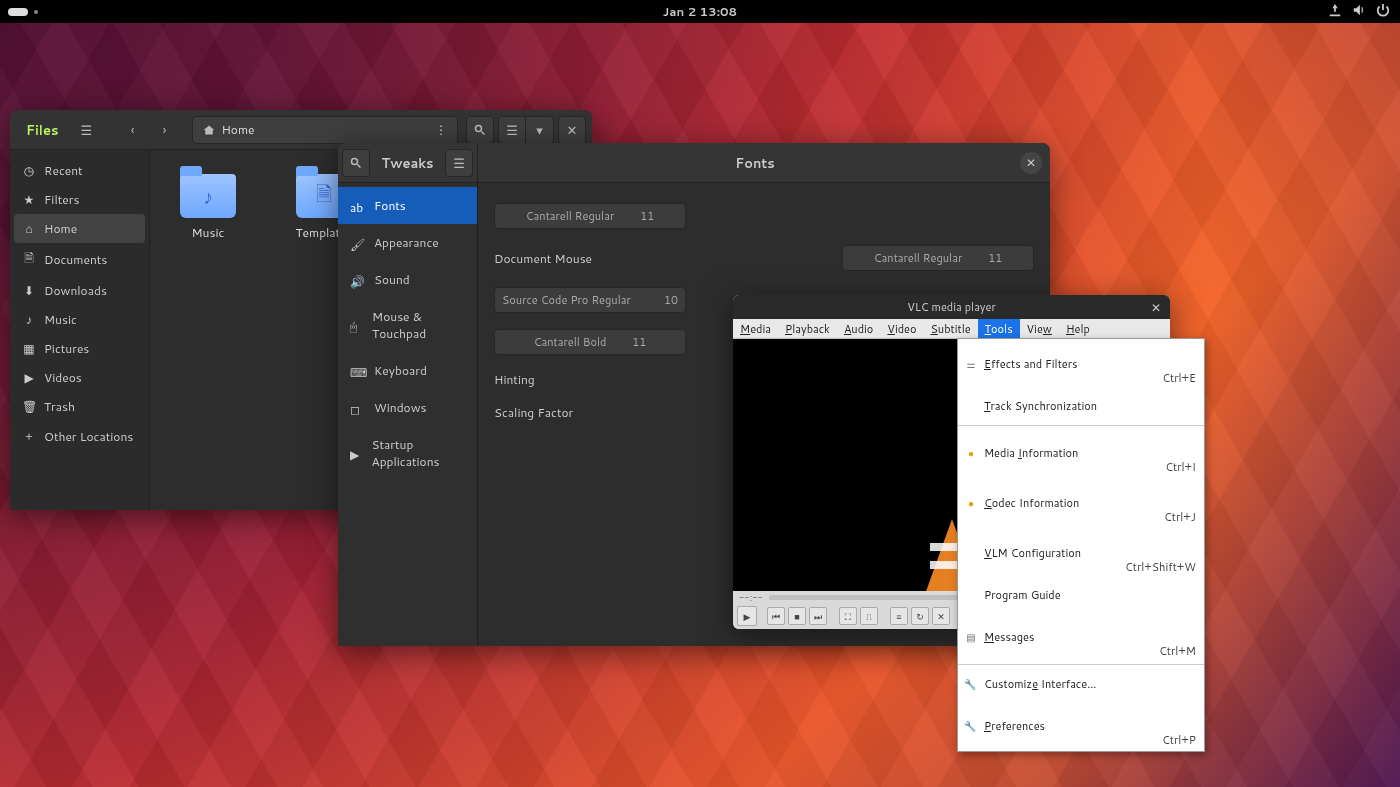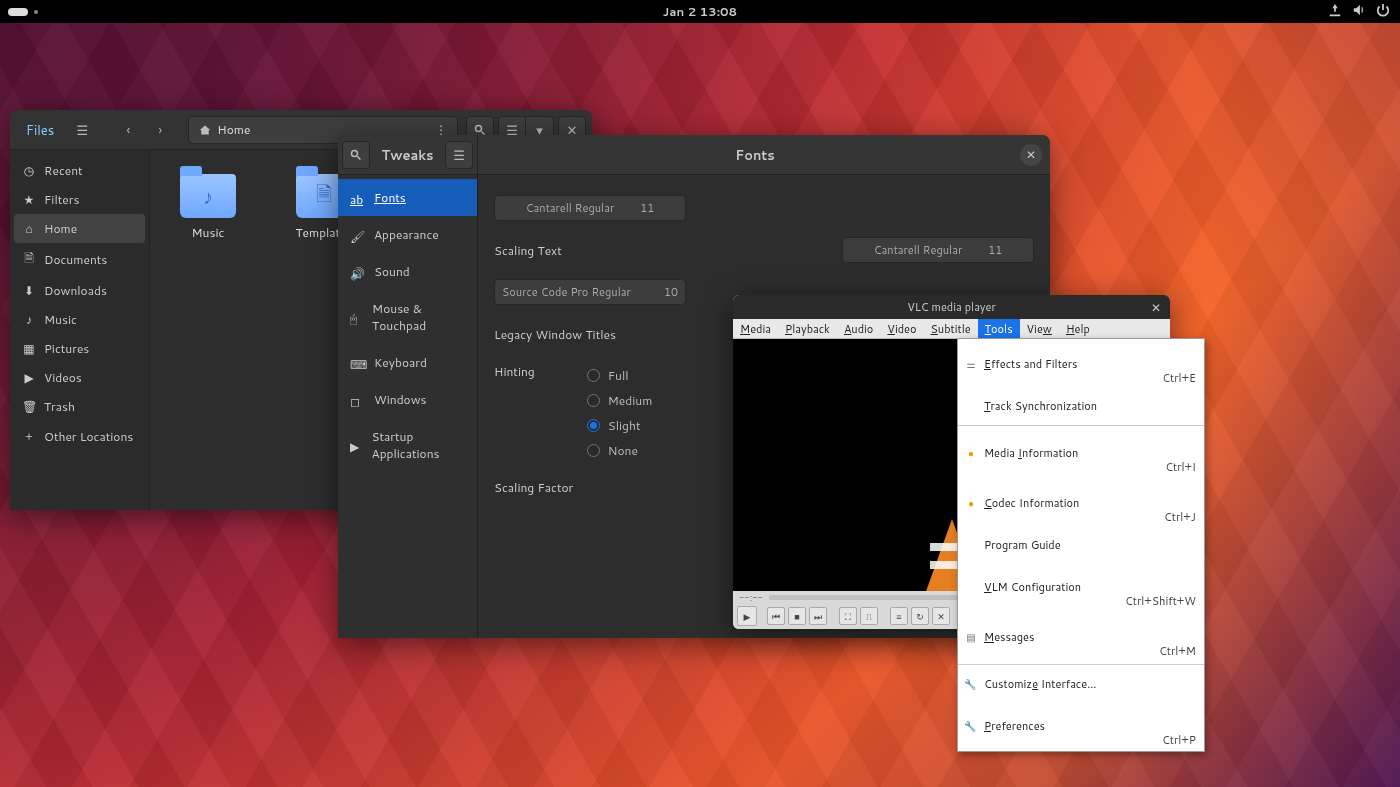--- a/index.html
+++ b/index.html
@@ -29,48 +29,48 @@
 .dark-window { background:#2d2d2d; color:#ddd; }
 .titlebar { height:40px; display:flex; align-items:center; background:#353535; border-bottom:1px solid #222; border-radius:8px 8px 0 0; padding:0 6px; gap:4px; }
 .titlebar .btn { width:28px; height:28px; border-radius:4px; display:flex; align-items:center; justify-content:center; background:#3e3e3e; border:1px solid #262626; color:#bbb; font-size:13px; }
 .titlebar .btn.flat { background:transparent; border:none; }
 .titlebar .title { flex:1; text-align:center; font-size:13px; color:#ccc; font-weight:600; }
 .titlebar .close { width:22px; height:22px; border-radius:50%; background:#444; display:flex; align-items:center; justify-content:center; font-size:12px; color:#ccc; }
 
 
 #files { top:110px; left:10px; width:582px; height:400px; }
 #files .titlebar { background:#333; }
-#files .files-label { font-size:13px; color:#7dd3fc; padding:0 10px; font-weight:400; }
+#files .files-label { font-size:13px; color:#bef264; padding:0 10px; font-weight:700; }
 #files .path { display:flex; align-items:center; background:#3e3e3e; border:1px solid #262626; border-radius:4px; height:28px; padding:0 10px; gap:6px; font-size:12px; flex:1; margin:0 4px 0 10px; }
 #files .body { display:flex; height:calc(100% - 40px); }
 #files .sidebar { width:140px; background:#2b2b2b; padding:6px 4px; display:flex; flex-direction:column; gap:0; overflow:auto; border-right:1px solid #222; }
 #files .side-item { display:flex; align-items:center; gap:8px; padding:6px 8px; border-radius:4px; font-size:12px; color:#ccc; }
 #files .side-item.active { background:#424242; }
 #files .content { flex:1; padding:16px 12px; display:flex; flex-wrap:wrap; align-content:flex-start; gap:24px 24px; }
 #files .folder { width:92px; display:flex; flex-direction:column; align-items:center; gap:6px; padding:8px; border-radius:6px; font-size:12px; }
 #files .folder.sel { background:#3a4d78; }
 #files .folder .folder-icon { width:56px; height:44px; background:linear-gradient(#9cc4ff,#6fa8ff); border-radius:4px 4px 6px 6px; position:relative; }
 #files .folder .folder-icon::before { content:""; position:absolute; top:-8px; left:0; width:22px; height:10px; background:#6fa8ff; border-radius:3px 3px 0 0; }
 #files .folder .glyph { position:absolute; inset:0; display:flex; align-items:center; justify-content:center; color:#3a6ad4; font-size:20px; }
 .icon-btn-group { display:flex; }
 .icon-btn-group .btn { border-radius:0; }
 .icon-btn-group .btn:first-child { border-radius:4px 0 0 4px; }
 .icon-btn-group .btn:last-child { border-radius:0 4px 4px 0; border-left:none; }
 
 
-#tweaks { top:135px; left:338px; width:712px; height:503px; }
+#tweaks { top:143px; left:338px; width:712px; height:503px; }
 #tweaks .titlebar { padding:0; }
 #tweaks .titlebar .left-sec { width:140px; height:100%; display:flex; align-items:center; border-right:1px solid #222; }
 #tweaks .titlebar .left-sec .btn { margin:0 4px; }
 #tweaks .titlebar .left-sec .t-label { flex:1; text-align:center; font-size:13px; font-weight:600; color:#ccc; }
 #tweaks .titlebar .right-sec { flex:1; display:flex; align-items:center; padding:0 8px; }
 #tweaks .body { display:flex; height:calc(100% - 40px); }
 #tweaks .cats { width:140px; background:#2f2f2f; border-right:1px solid #1e1e1e; padding:4px 0; }
 #tweaks .cat { display:flex; align-items:center; gap:10px; padding:10px 12px; font-size:12px; color:#ccc; }
-#tweaks .cat.active { background:#155db8; color:#fff;text-decoration:underline; }
+#tweaks .cat.active { background:#155db8; color:#fff; }
 #tweaks .cat svg, #tweaks .cat .g { width:14px; height:14px; fill:#bbb; font-size:12px; }
 #tweaks .main { flex:1; padding:12px 16px; font-size:12px; color:#bbb; }
 #tweaks .row { display:flex; align-items:center; padding:8px 0; gap:8px; }
 #tweaks .row .label { flex:1; color:#ccc; }
 #tweaks .row .value-btn { width:192px; height:26px; background:#3c3c3c; border:1px solid #262626; border-radius:4px; display:flex; align-items:center; justify-content:center; gap:10px; font-size:11px; color:#aaa; }
 #tweaks .radio-group { margin-left:44px; }
 #tweaks .radio-row { display:flex; align-items:center; gap:8px; padding:4px 0; font-size:12px; }
 #tweaks .radio { width:13px; height:13px; border-radius:50%; border:1px solid #777; background:#2a2a2a; position:relative; }
 #tweaks .radio.checked { border-color:#1a73e8; }
 #tweaks .radio.checked::after { content:""; position:absolute; inset:2px; background:#1a73e8; border-radius:50%; }
@@ -261,50 +261,31 @@
         <div class="cat">
           <span class="g">▶</span>
           <span>Startup Applications</span>
         </div>
       </div>
     <div class="main" id="tweaks-main">
         <div class="row">
           <div class="value-btn" style=""><span>Cantarell Regular</span>&nbsp;&nbsp;<span>11</span></div>
         </div>
         <div class="row">
-          <div class="label">Scaling Text</div>
+          <div class="label">Document Mouse</div>
           <div class="value-btn" style=""><span>Cantarell Regular</span>&nbsp;&nbsp;<span>11</span></div>
         </div>
         <div class="row">
           <div class="value-btn" style="font-family:monospace"><span>Source Code Pro Regular</span>&nbsp;&nbsp;<span>10</span></div>
         </div>
         <div class="row">
-          <div class="label">Legacy Window Titles</div>
           <div class="value-btn" style=""><span>Cantarell Bold</span>&nbsp;&nbsp;<span>11</span></div>
         </div>
         <div class="row" style="align-items: flex-start;">
           <div class="label" style="flex:0 0 40px">Hinting</div>
-          <div class="radio-group">
-            <div class="radio-row">
-              <div class="radio "></div>
-              <span>Full</span>
-            </div>
-            <div class="radio-row">
-              <div class="radio "></div>
-              <span>Medium</span>
-            </div>
-            <div class="radio-row">
-              <div class="radio checked"></div>
-              <span>Slight</span>
-            </div>
-            <div class="radio-row">
-              <div class="radio "></div>
-              <span>None</span>
-            </div>
-          </div>
         </div>
         <div class="row">
           <div class="label">Scaling Factor</div>
         </div>
       </div>
   </div>
 </div>
 
 <div id="vlc" class="window">
   <div class="vlc-title">
@@ -367,27 +348,27 @@
       <span class="lab">Media <span class="u">I</span>nformation</span>
       <span class="sc">Ctrl+I</span>
     </div>
     <div class="mi">
       <span class="ic" style="color:#e6a100">●</span>
       <span class="lab"><span class="u">C</span>odec Information</span>
       <span class="sc">Ctrl+J</span>
     </div>
     <div class="mi">
       <span class="ic" style=""></span>
+      <span class="lab"><span class="u">V</span>LM Configuration</span>
+      <span class="sc">Ctrl+Shift+W</span>
+    </div>
+    <div class="mi">
+      <span class="ic" style=""></span>
       <span class="lab">Program Guide</span>
       <span class="sc"></span>
-    </div>
-    <div class="mi">
-      <span class="ic" style=""></span>
-      <span class="lab"><span class="u">V</span>LM Configuration</span>
-      <span class="sc">Ctrl+Shift+W</span>
     </div>
     <div class="mi">
       <span class="ic" style="">▤</span>
       <span class="lab"><span class="u">M</span>essages</span>
       <span class="sc">Ctrl+M</span>
     </div>
     <div class="sep"></div>
     <div class="mi">
       <span class="ic" style="">🔧</span>
       <span class="lab">Customiz<span class="u">e</span> Interface...</span>

